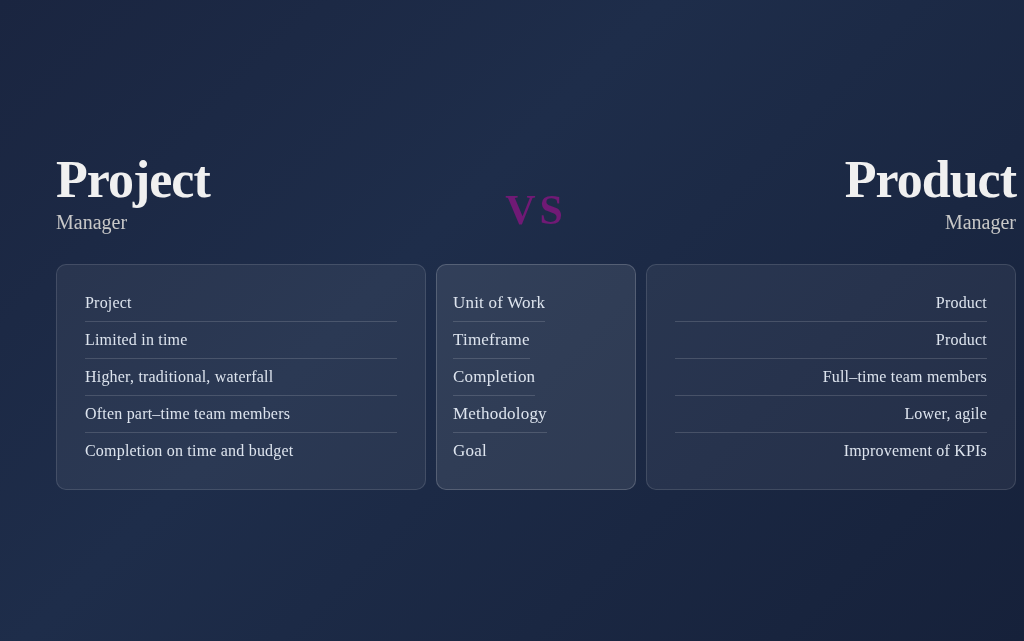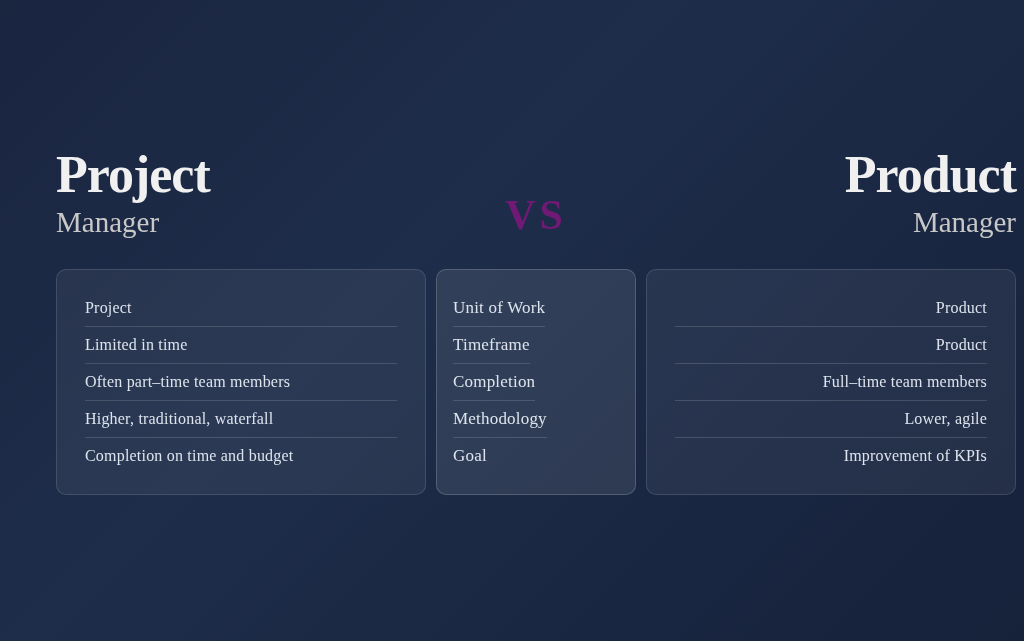--- a/index.html
+++ b/index.html
@@ -55,21 +55,21 @@
 
     .title-large {
       font-size: 52px;
       font-weight: 700;
       color: #f0f0f0;
       line-height: 1.1;
       letter-spacing: -1px;
     }
 
     .title-sub {
-      font-size: 29px;
+      font-size: 20px;
       font-weight: 400;
       color: #c8c8c8;
       margin-top: 2px;
     }
 
     .vs-text {
       font-size: 42px;
       font-weight: 600;
       color: #701a75;
       letter-spacing: 4px;
@@ -161,22 +161,22 @@
       <div class="title-large">Product</div>
       <div class="title-sub">Manager</div>
     </div>
   </div>
 
   <div class="content-row">
 
     <div class="left-panel">
       <div class="row-item">Project</div>
       <div class="row-item">Limited in time</div>
+      <div class="row-item">Higher, traditional, waterfall</div>
       <div class="row-item">Often part–time team members</div>
-      <div class="row-item">Higher, traditional, waterfall</div>
       <div class="row-item">Completion on time and budget</div>
     </div>
 
     <div class="center-panel">
       <div class="row-item">Unit of Work</div>
       <div class="row-item">Timeframe</div>
       <div class="row-item">Completion</div>
       <div class="row-item">Methodology</div>
       <div class="row-item">Goal</div>
     </div>

